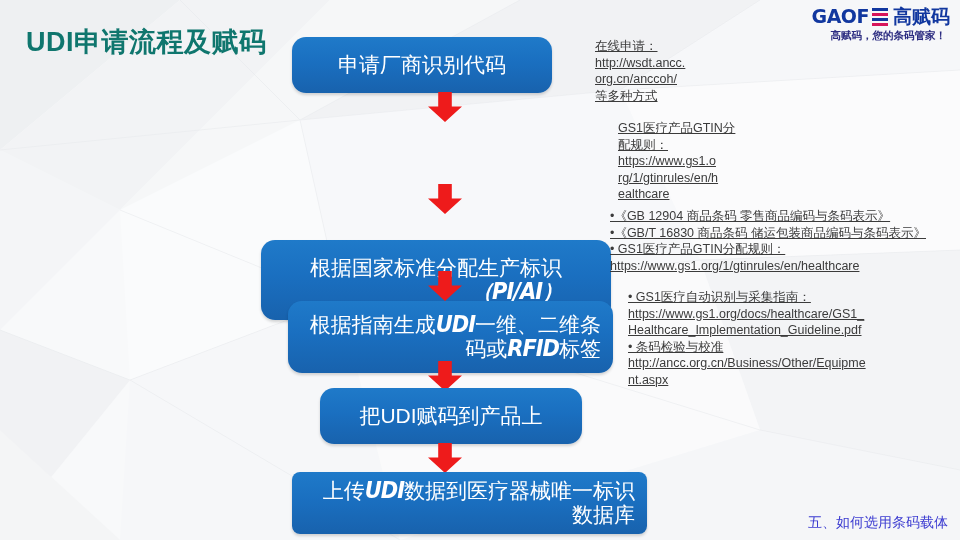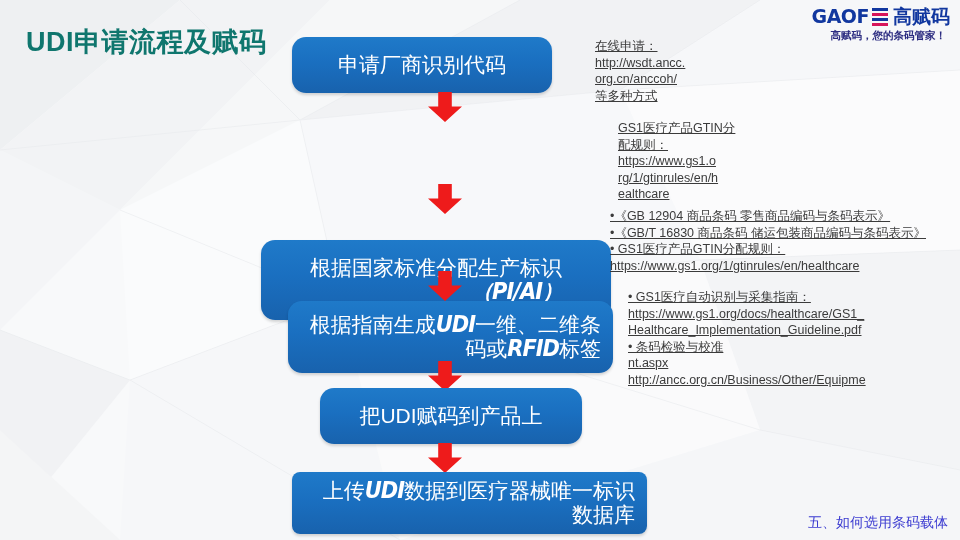--- a/index.html
+++ b/index.html
@@ -260,19 +260,19 @@
       <span class="line">•《GB 12904 商品条码 零售商品编码与条码表示》</span>
       <span class="line">•《GB/T 16830 商品条码 储运包装商品编码与条码表示》</span>
       <span class="line">• GS1医疗产品GTIN分配规则：</span>
       <span class="line">https://www.gs1.org/1/gtinrules/en/healthcare</span>
     </div>
   <div class="note" id="note-4">
       <span class="line">• GS1医疗自动识别与采集指南：</span>
       <span class="line">https://www.gs1.org/docs/healthcare/GS1_</span>
       <span class="line">Healthcare_Implementation_Guideline.pdf</span>
       <span class="line">• 条码检验与校准</span>
+      <span class="line">http://ancc.org.cn/Business/Other/Equipme</span>
       <span class="line">nt.aspx</span>
-      <span class="line">http://ancc.org.cn/Business/Other/Equipme</span>
     </div>
 
   <div id="footer-label">五、如何选用条码载体</div>
 
 </div>
 
 </body></html>

